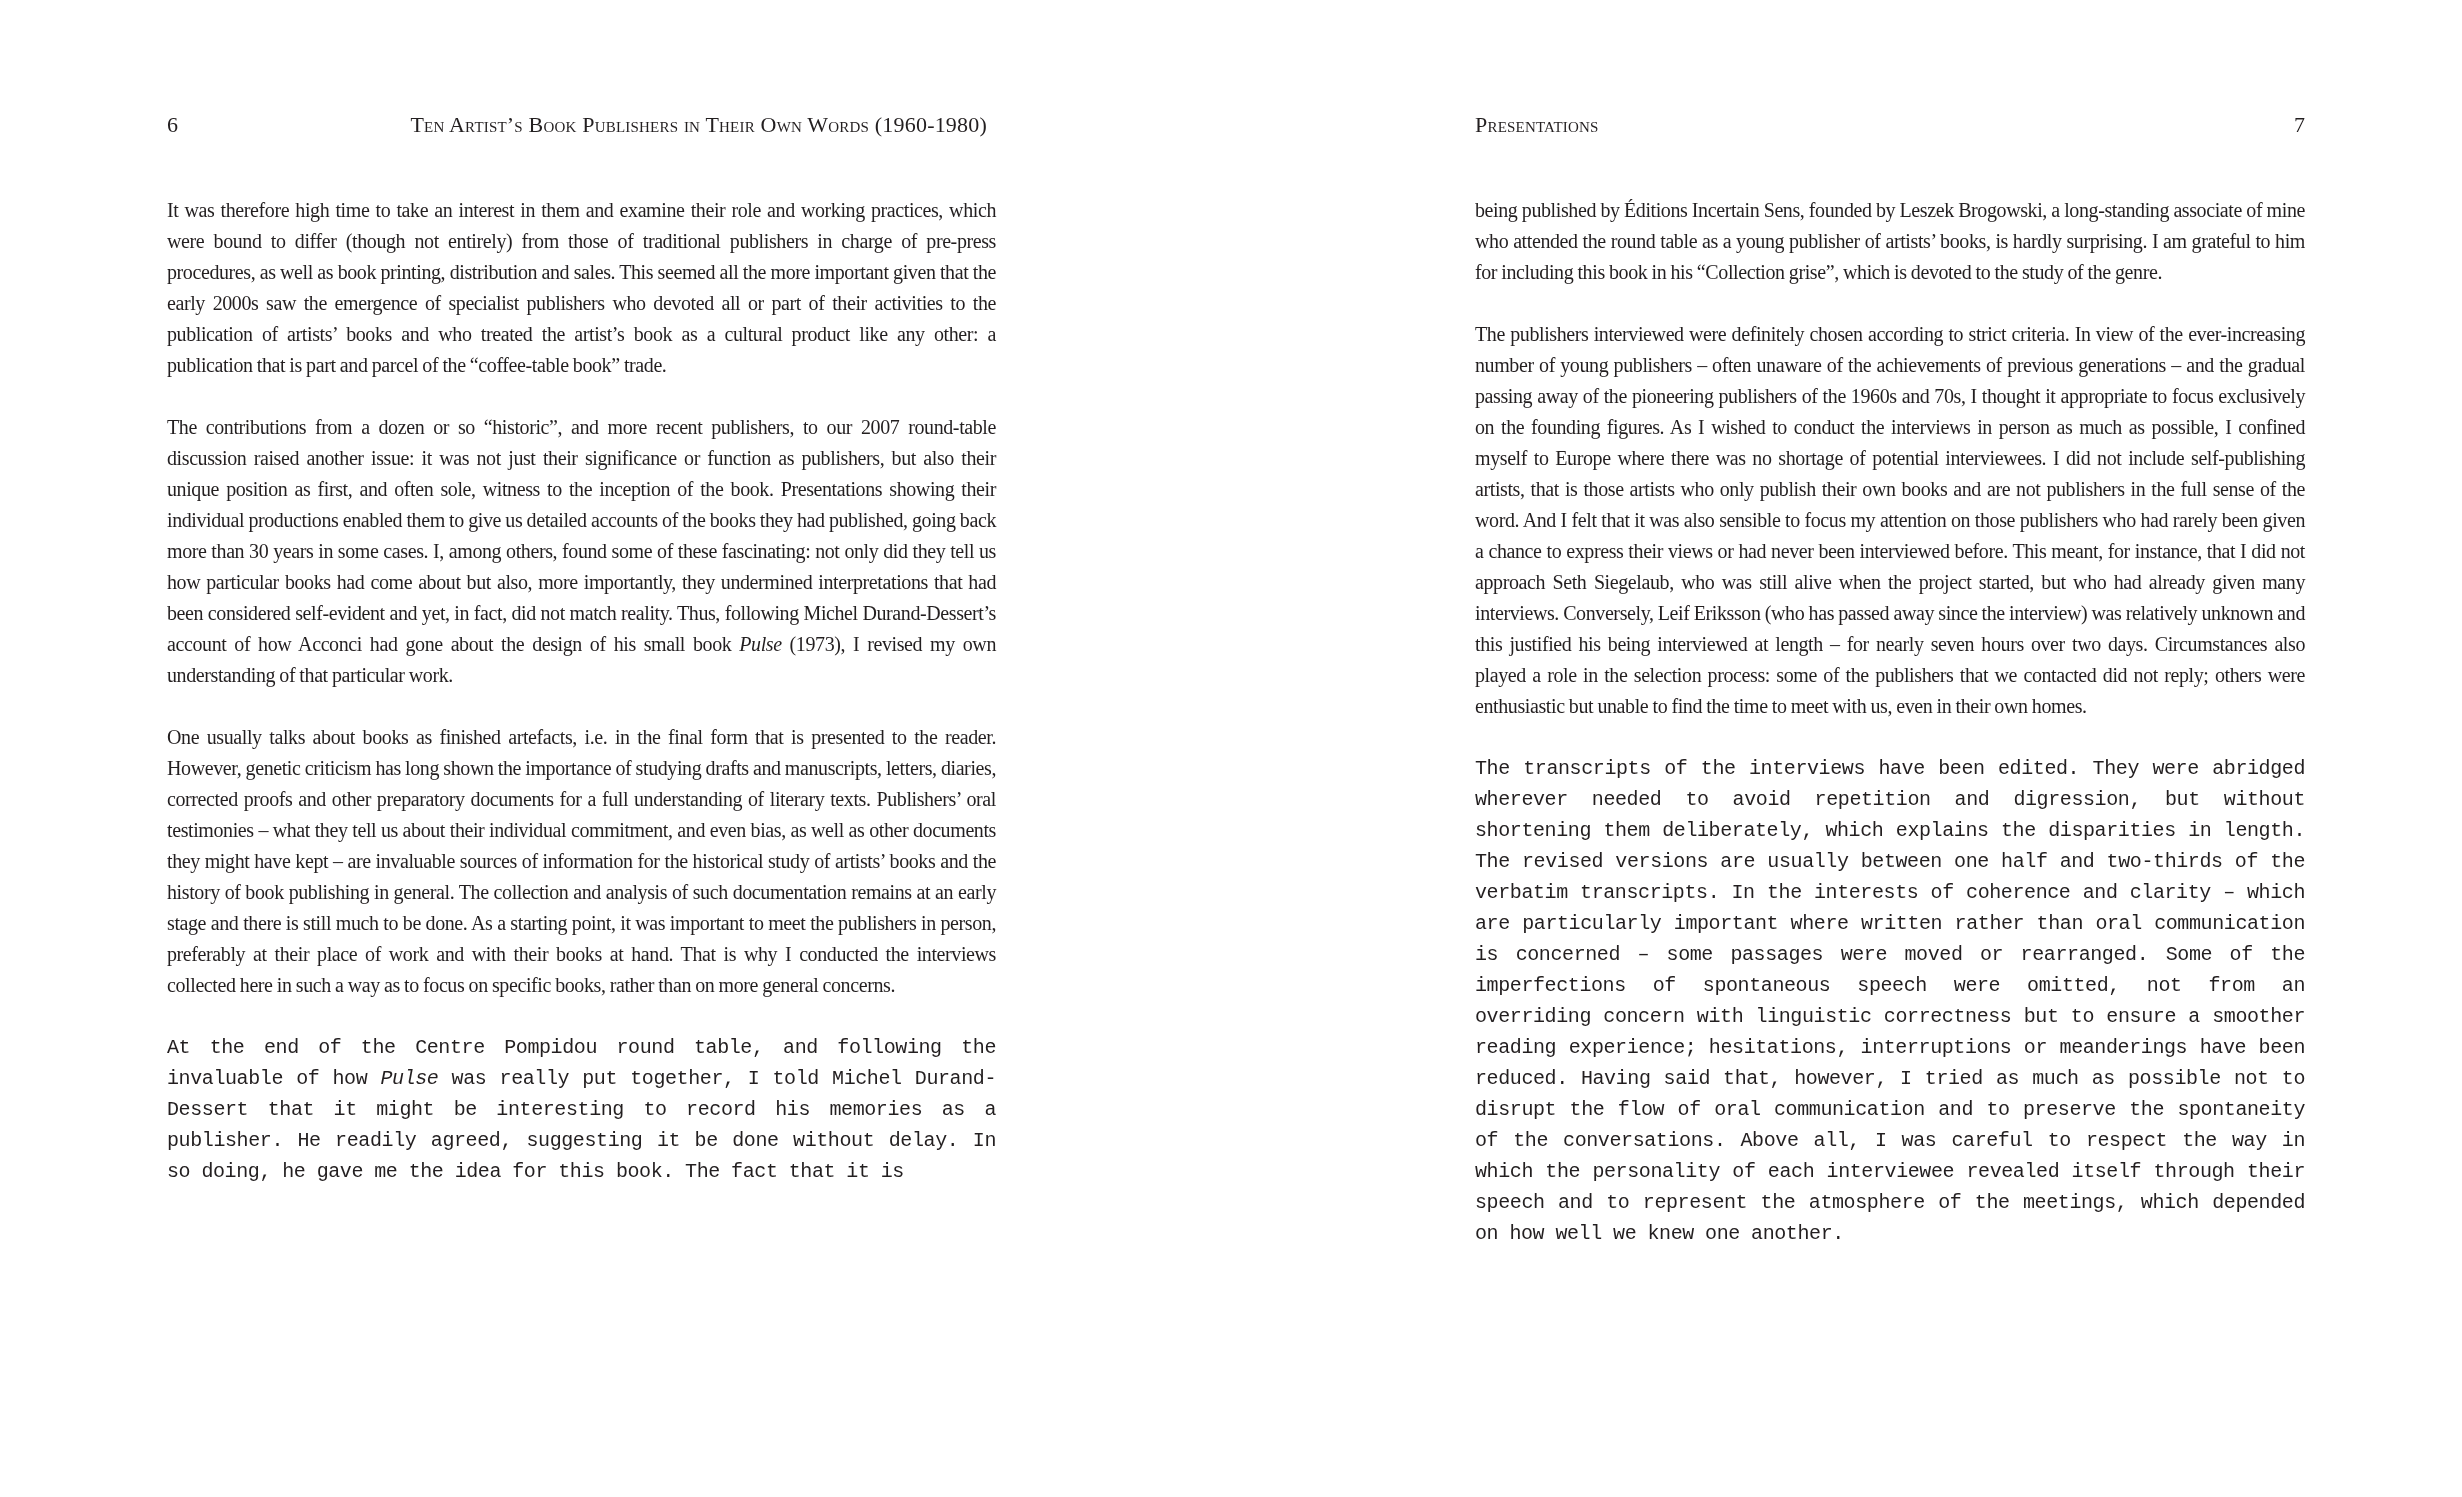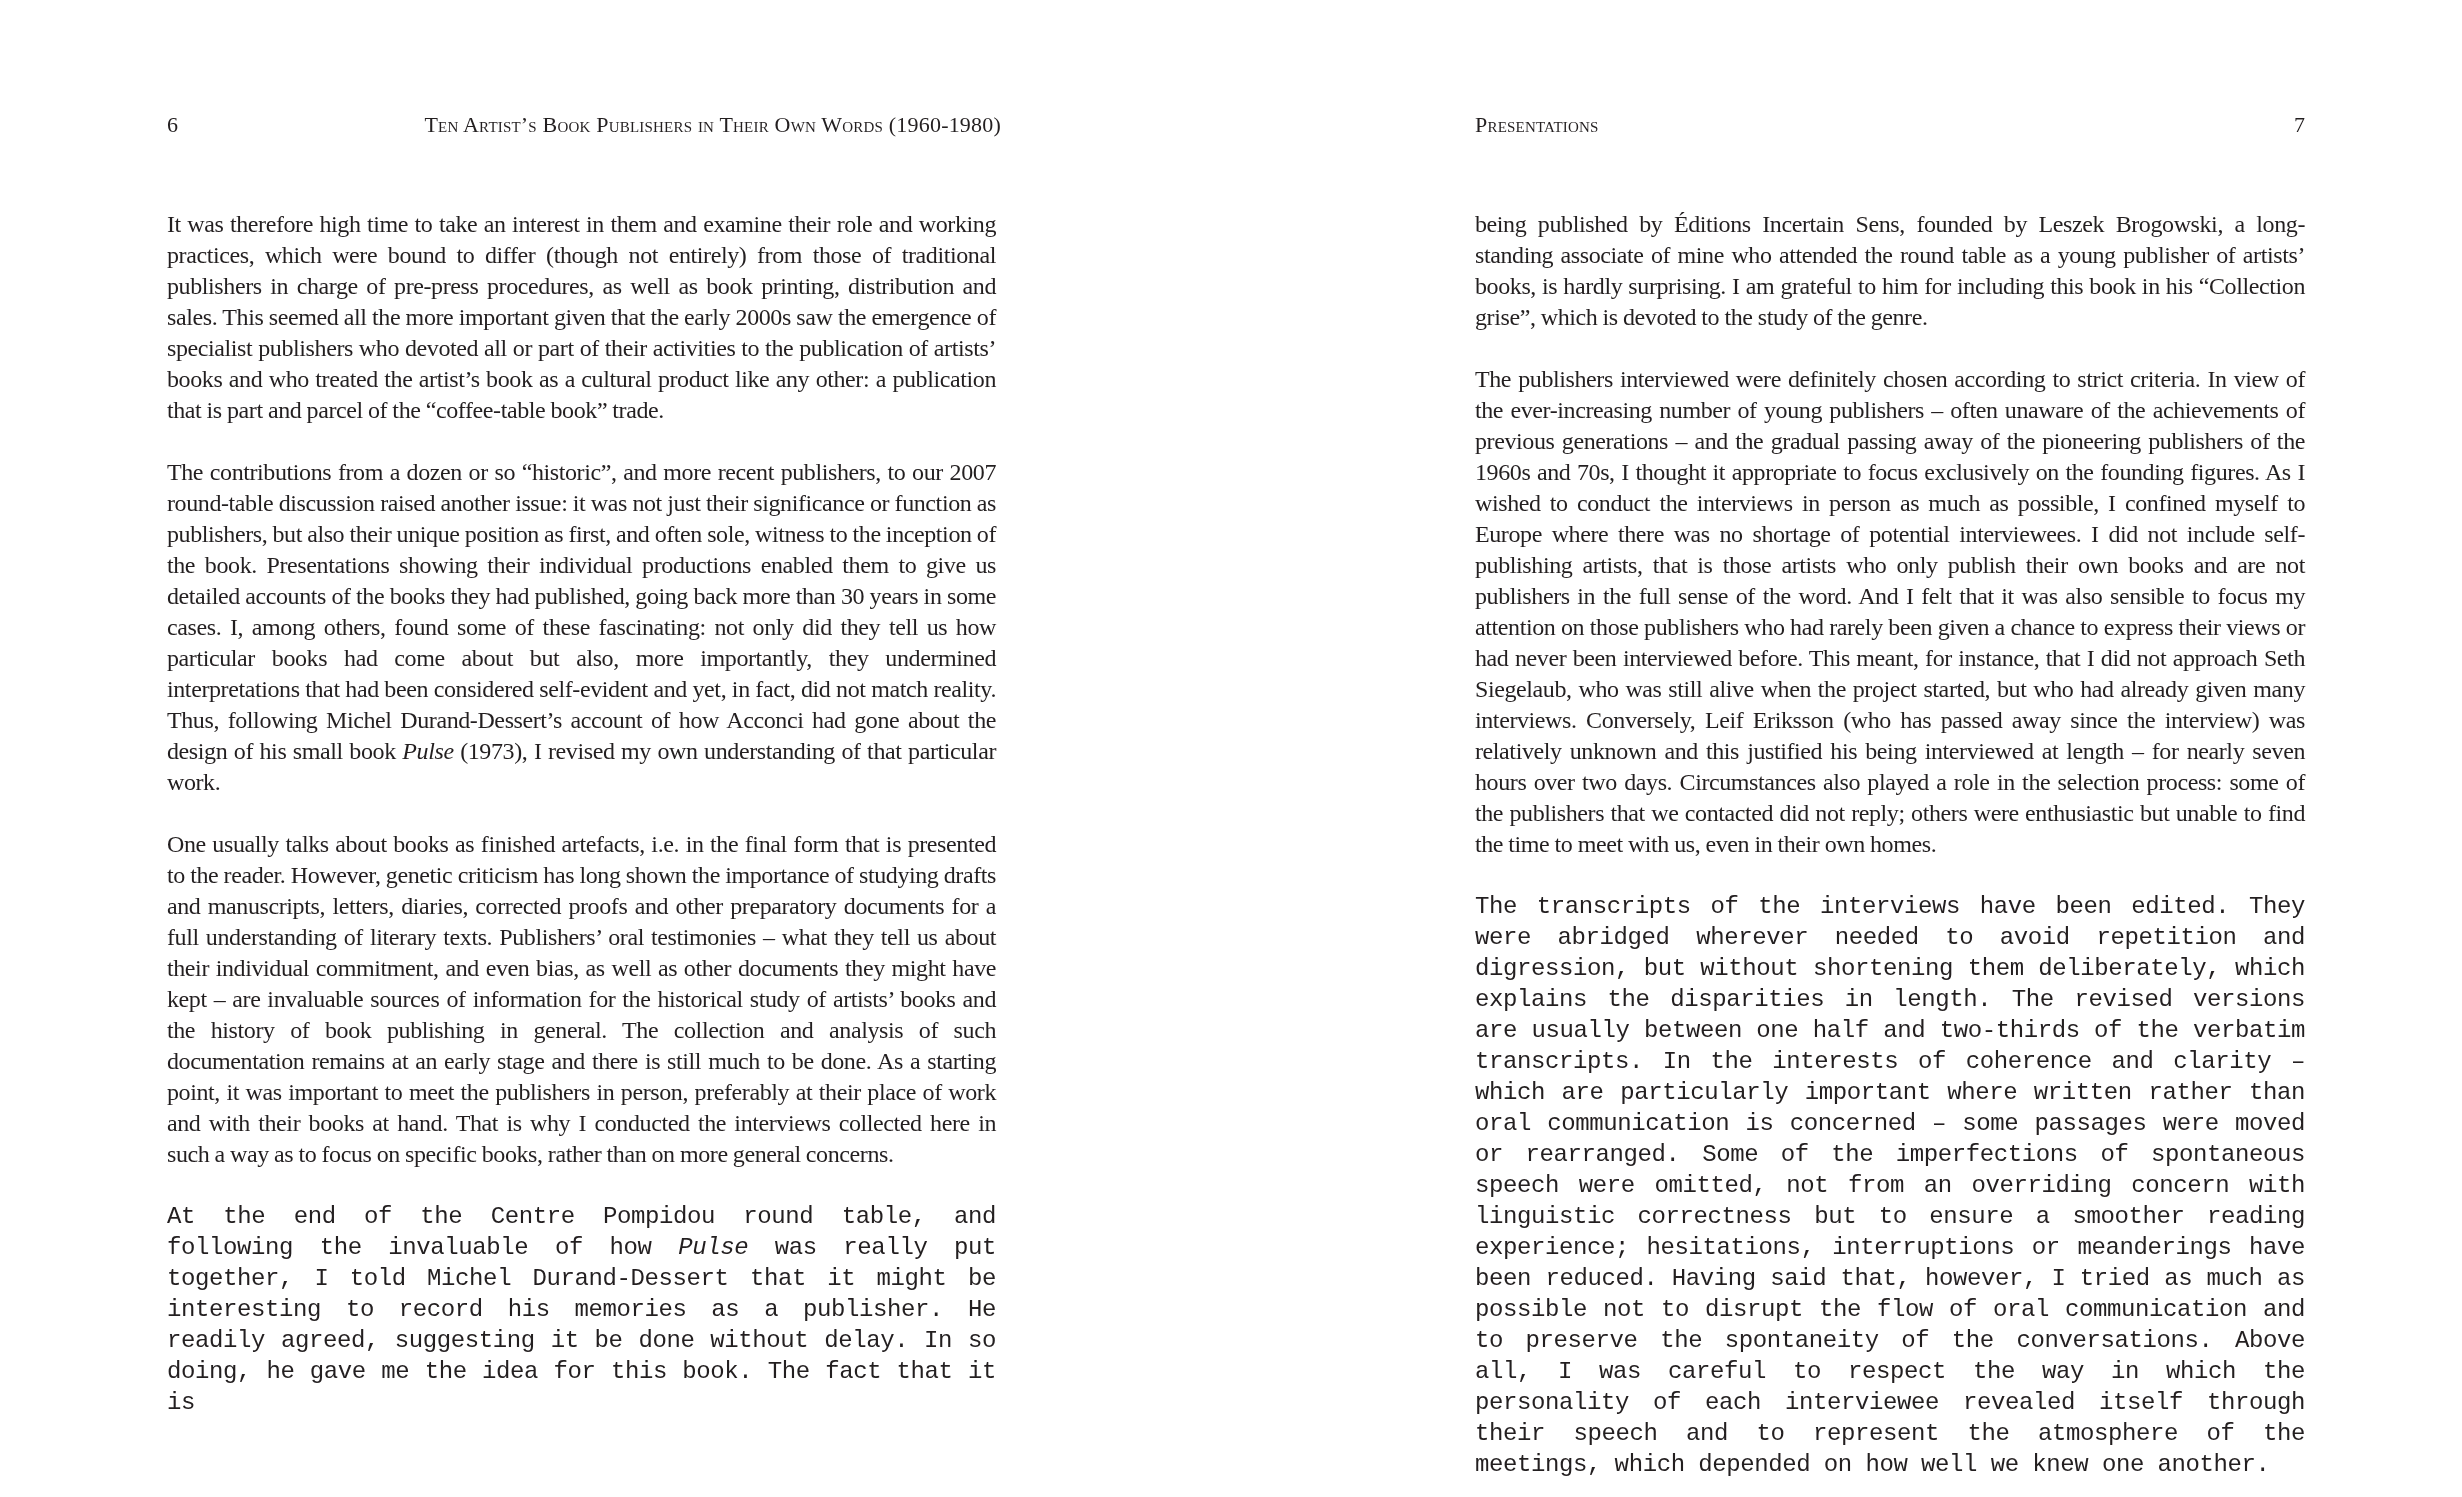--- a/index.html
+++ b/index.html
@@ -11,29 +11,29 @@
     .page { position: absolute; top: 0; height: 1497px; }
     .page-left { left: 0; width: 1231px; }
     .page-right { left: 1231px; width: 1232px; }
     .running-head {
       position: absolute; top: 110px; height: 30px;
       font-size: 22px; line-height: 30px;
       font-variant: small-caps; letter-spacing: 0.2px;
     }
     .folio { position: absolute; top: 110px; font-size: 22px; line-height: 30px; }
     .text-block {
-      position: absolute; top: 209px;
-      font-size: 24px; line-height: 31px;
+      position: absolute; top: 195px;
+      font-size: 20px; line-height: 31px;
       text-align: justify; hyphens: manual;
       letter-spacing: -0.4px; word-spacing: -0.4px;
     }
     .text-block p { margin: 0 0 31px 0; }
     .text-block p:last-child { margin-bottom: 0; font-family: Liberation Mono, monospace; }
     .page-left .folio { left: 167px; }
-    .page-left .running-head { right: 230px; text-align: center; }
+    .page-left .running-head { right: 244px; text-align: center; }
     .page-left .text-block { left: 167px; width: 829px; }
     .page-right .running-head { left: 244px; }
     .page-right .folio { left: 1063px; }
     .page-right .text-block { left: 244px; width: 830px; }
     em { font-style: italic; }
   </style>
 </head>
 <body>
 
 <div class="page page-left">

